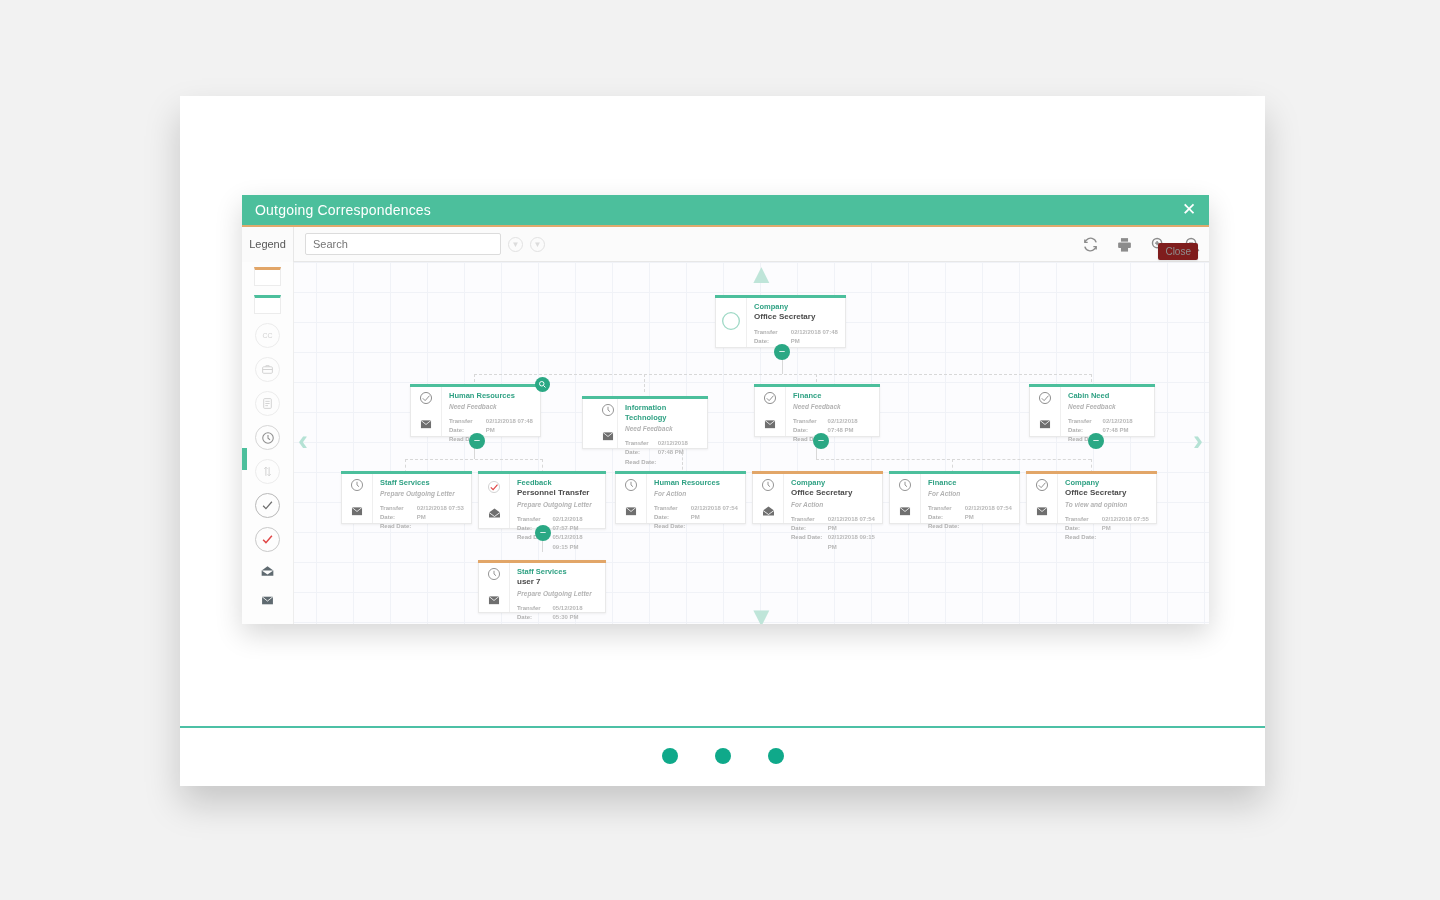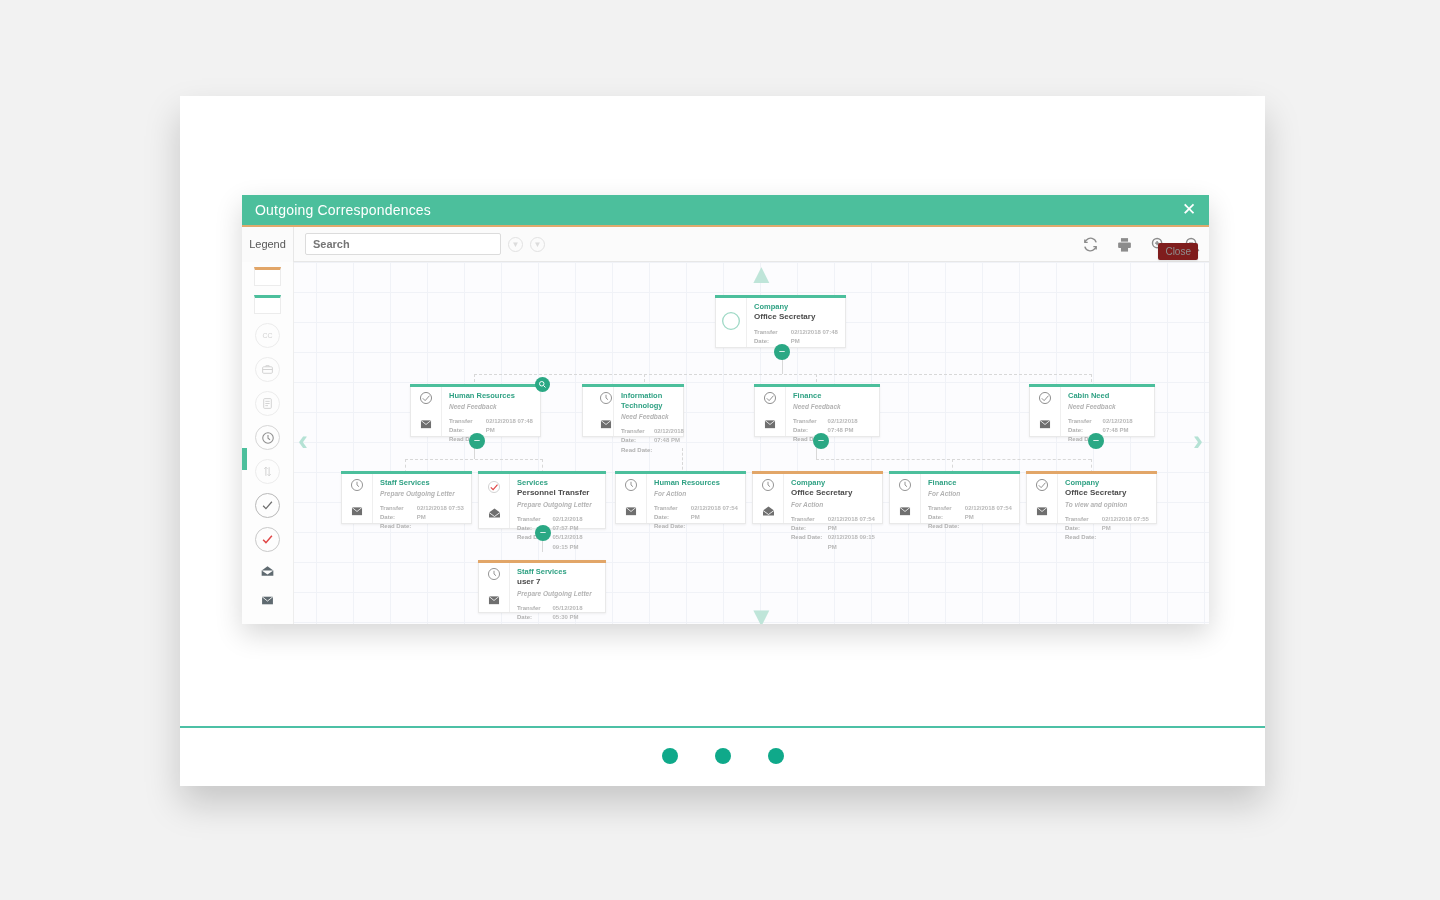--- a/index.html
+++ b/index.html
@@ -57,21 +57,20 @@
     font-size:11px; color:#575757; border-right:1px solid #e7e7e7; background:#fbfbfb;
   }
   .search-box{
     margin-left:11px; width:196px; height:22px; border:1px solid #dcdcdc;
     background:#ffffff; border-radius:2px; display:flex; align-items:center;
   }
   .search-box input{
     border:0; outline:0; width:100%; height:100%; padding:0 7px;
     font-size:11px; color:#9b9b9b; font-family:"Liberation Sans", sans-serif;
     background:transparent;
-    font-weight:bold;
   }
   .nav-circ{
     width:15px; height:15px; border-radius:50%; border:1px solid #e2e2e2;
     color:#dcdcdc; font-size:8px; line-height:13px; text-align:center; margin-left:7px;
   }
   .tb-right{ position:absolute; right:8px; top:0; height:35px; display:flex; align-items:center; gap:17px; }
   .tb-ico{ width:17px; height:17px; color:#8c8c8c; }
   .tb-ico svg{ display:block; }
   .tooltip-close{
     position:absolute; right:11px; top:16px; background:#7f1d1d; color:#8f8f8f;
@@ -355,21 +354,21 @@
       </div>
       <div class="knob" style="left:58px; top:48px;">−</div>
       <div class="searchbadge" style="left:124px; top:-8px;">
         <svg viewBox="0 0 24 24" width="9" height="9" fill="none" stroke="#fff" stroke-width="2.6">
             <circle cx="10" cy="10" r="6"></circle>
             <path d="M15 15l5 5"></path>
           </svg>
       </div>
     </div>
 
-    <div class="node green" style="left:340px; top:122px; width:102px; height:53px;padding-left:16px;">
+    <div class="node green" style="left:340px; top:134px; width:126px; height:53px;padding-left:16px;">
       <div class="top"></div>
       <div class="iconcol">
         <span class="nico">
           <svg viewBox="0 0 24 24" width="14" height="14" fill="none" stroke="#8e8e8e" stroke-width="1.6">
               <circle cx="12" cy="12" r="9.5"></circle>
               <path d="M12 6.5V12l3.5 3"></path>
             </svg>
         </span>
         <span class="nico">
           <svg viewBox="0 0 24 24" width="14" height="11" fill="#6f6f6f">
@@ -502,21 +501,21 @@
             </svg>
         </span>
         <span class="nico">
           <svg viewBox="0 0 24 24" width="15" height="12" fill="#6f6f6f">
               <path d="M1 11l11-8 11 8v10H1z"></path>
               <path d="M1 11l11 8 11-8" fill="none" stroke="#fff" stroke-width="1.7"></path>
             </svg>
         </span>
       </div>
       <div class="body">
-        <div class="org">Services</div>
+        <div class="org">Feedback</div>
         <div class="who">Personnel Transfer</div>
         <div class="purpose">Prepare Outgoing Letter</div>
         <div class="dates">
           <div class="drow">
               <span class="dlbl">Transfer Date:</span>
               <span class="dval">02/12/2018 07:57 PM</span>
             </div>
           <div class="drow">
               <span class="dlbl">Read Date:</span>
               <span class="dval">05/12/2018 09:15 PM</span>

